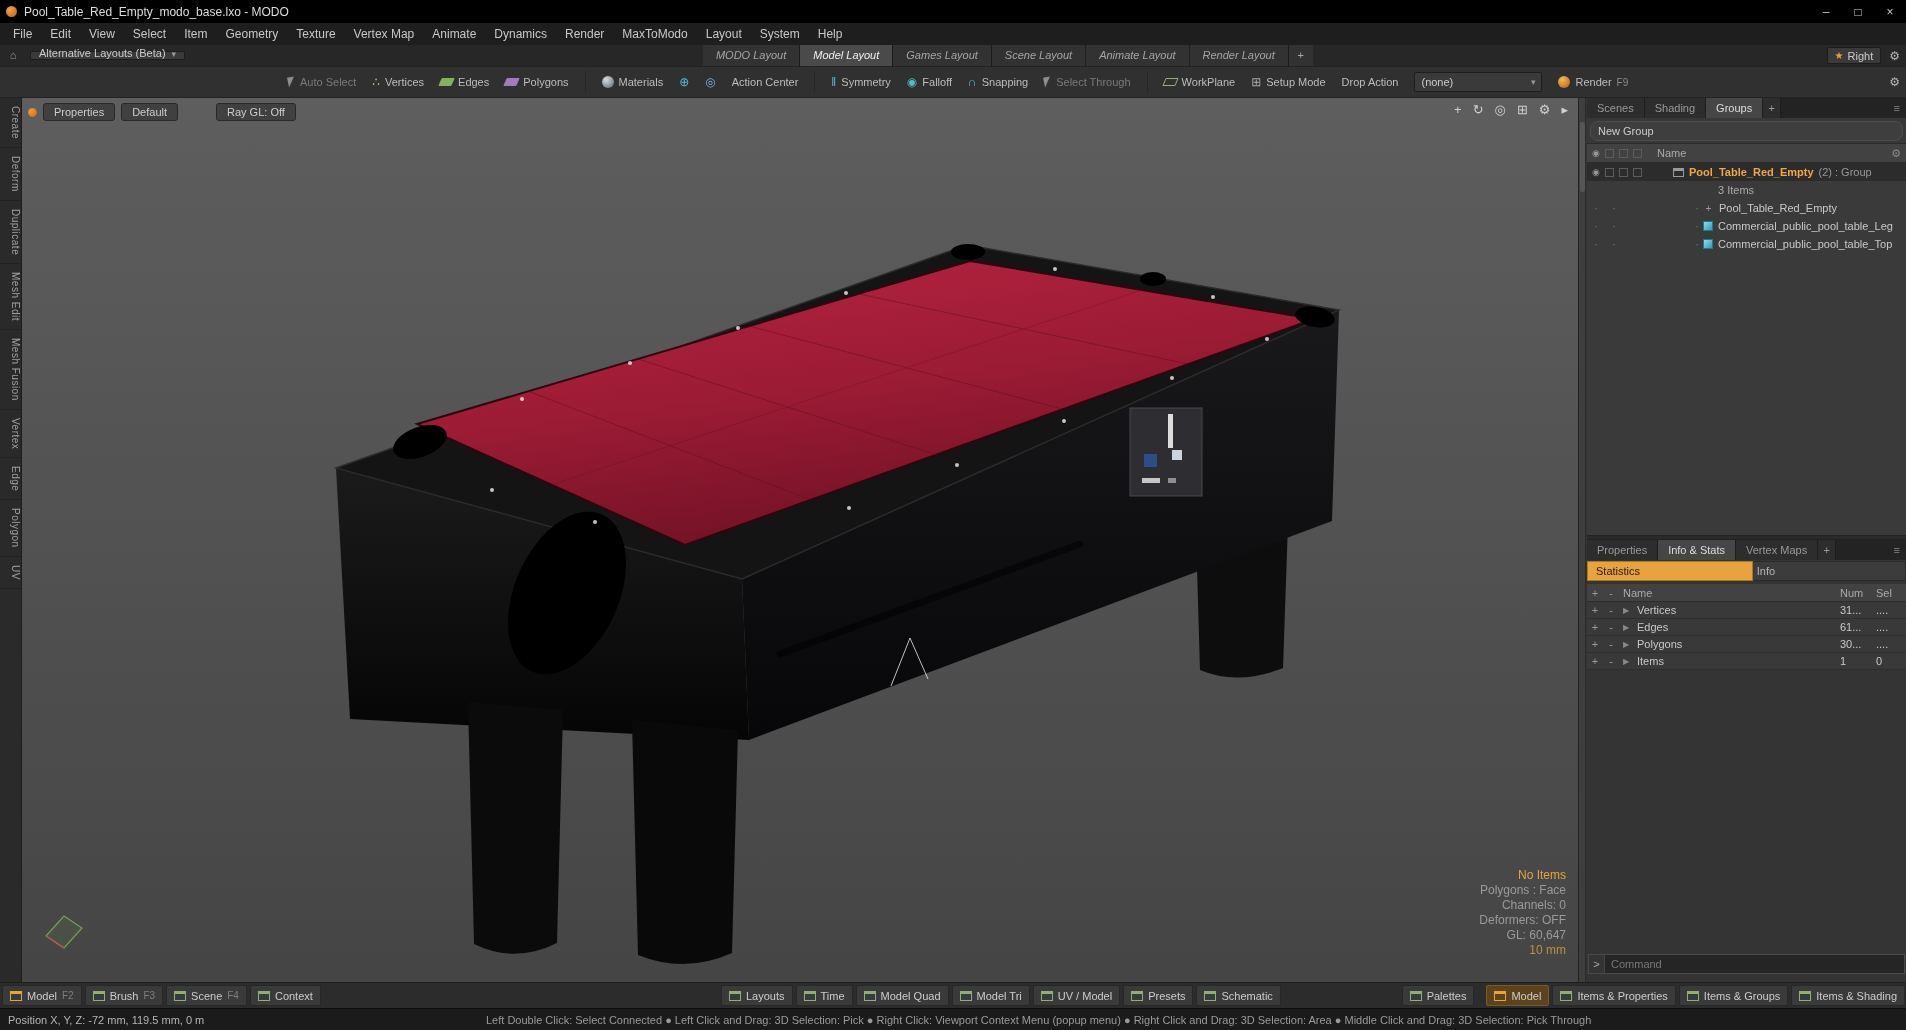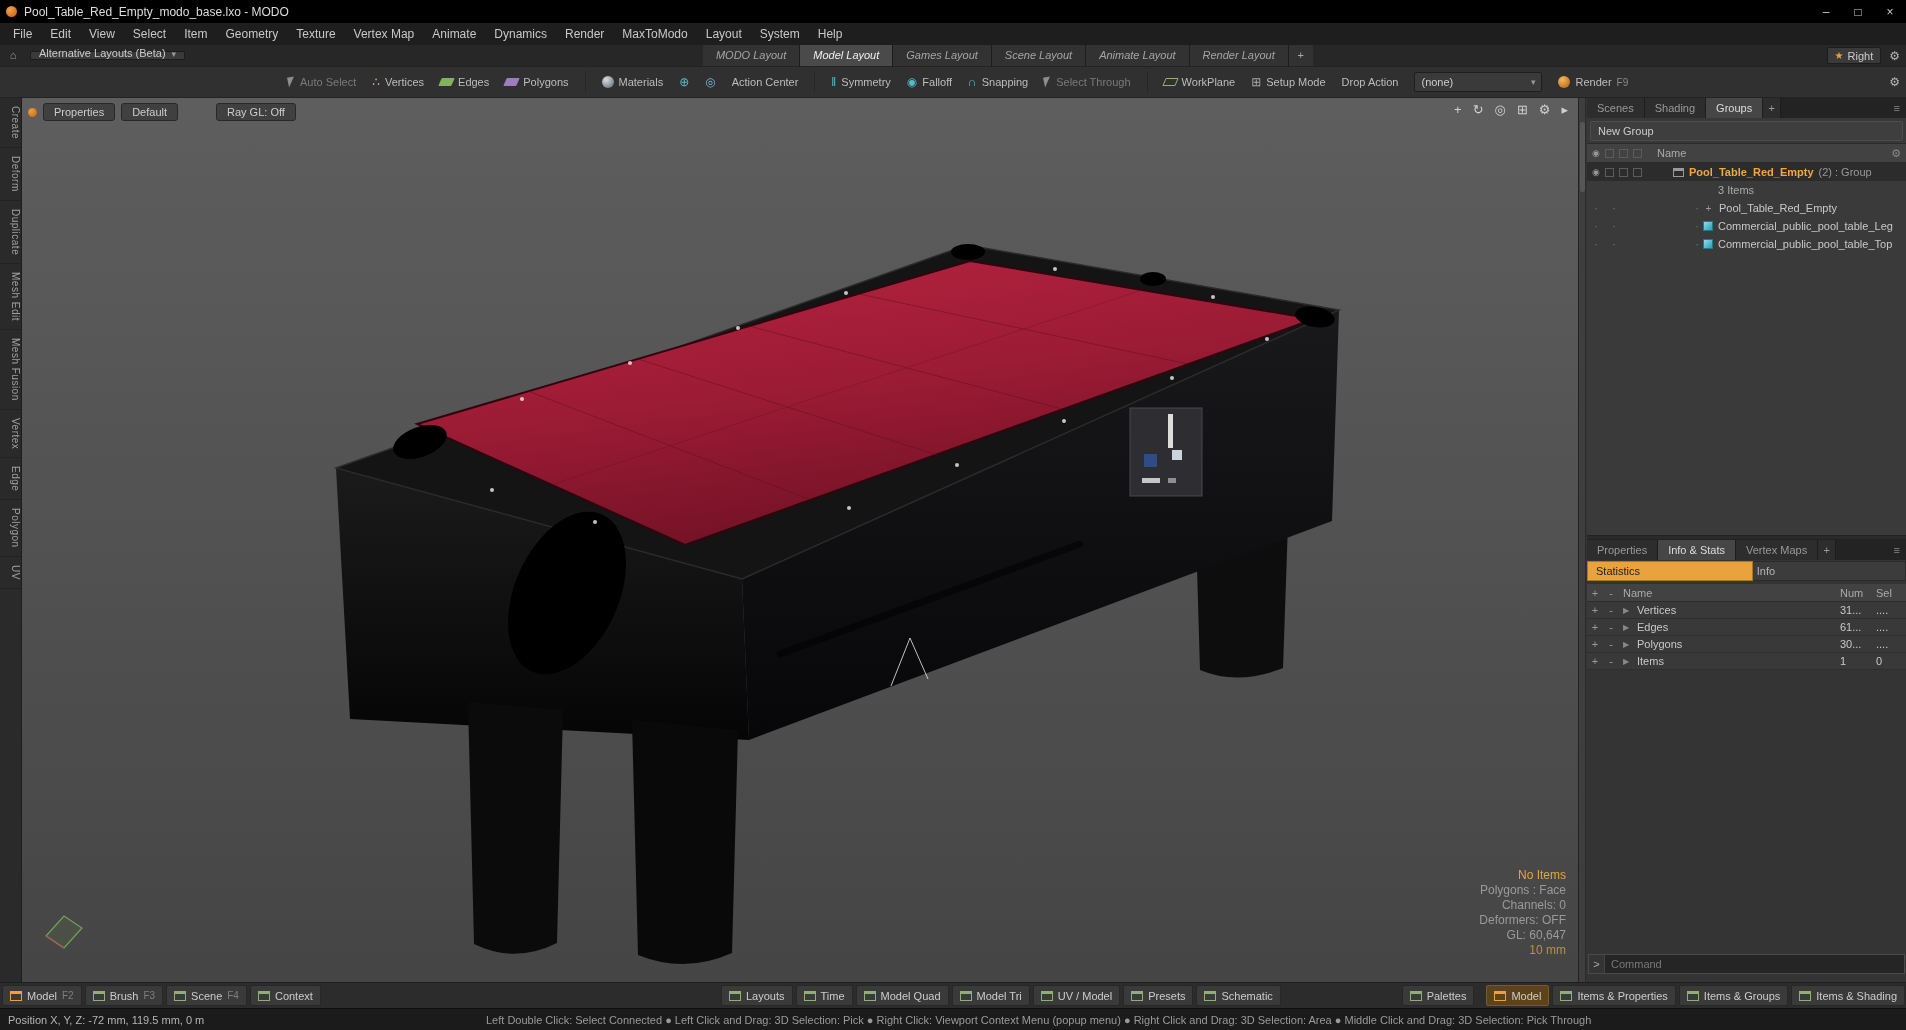--- a/index.html
+++ b/index.html
@@ -90,21 +90,21 @@
   .rp-thumb { position:absolute; left:1px; width:5px; background:#565656; border-radius:2px; }
   .rp-inner { margin-left:8px; display:flex; flex-direction:column; height:100%; }
   .groups { height:437px; display:flex; flex-direction:column; background:#383838; }
   .ptabs { height:20px; background:#232323; display:flex; align-items:center; }
   .ptab { padding:0 10px; line-height:20px; background:#2d2d2d; border-right:1px solid #1d1d1d; color:#999; }
   .ptab.active { background:#464646; color:#ddd; }
   .ptab-add { width:18px; text-align:center; line-height:20px; color:#999; background:#2d2d2d;
     border-right:1px solid #1d1d1d; }
   .ptab-menu { margin-left:auto; color:#888; line-height:20px; padding:0 6px; }
   .newgroup { height:20px; margin:3px 3px 2px 3px; background:#3e3e3e; border:1px solid #4d4d4d;
-    border-radius:2px; line-height:18px; padding-left:7px; color:#ccc; }
+    border-radius:8px; line-height:18px; padding-left:7px; color:#ccc; }
   .tree-head { height:20px; background:#424242; border-top:1px solid #2b2b2b;
     border-bottom:1px solid #2b2b2b; display:flex; align-items:center; color:#aaa; }
   .gutter-eye { width:18px; text-align:center; color:#999; font-size:9px; }
   .gutter-box { width:9px; height:9px; border:1px solid #5c5c5c; margin-right:5px; }
   .head-name { margin-left:10px; }
   .head-gear { margin-left:auto; padding-right:5px; color:#888; }
   .tree { flex:1; background:#3a3a3a; }
   .trow { height:18px; display:flex; align-items:center; color:#c8c8c8; }
   .trow.root { background:#2c2c2c; }
   .indent26 { width:26px; }

